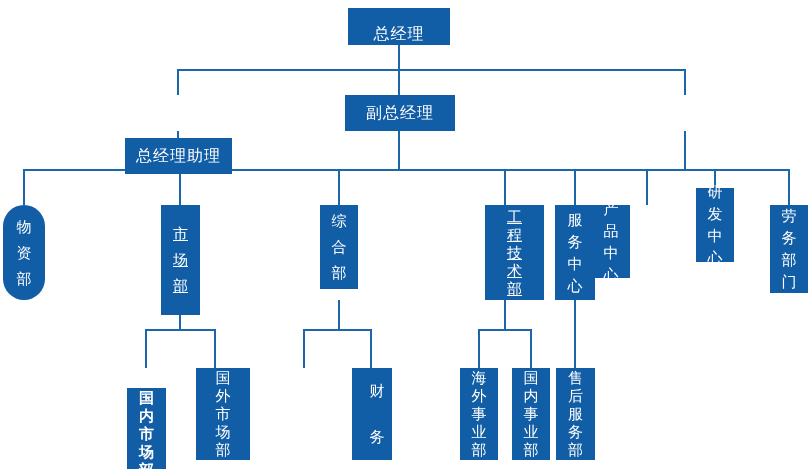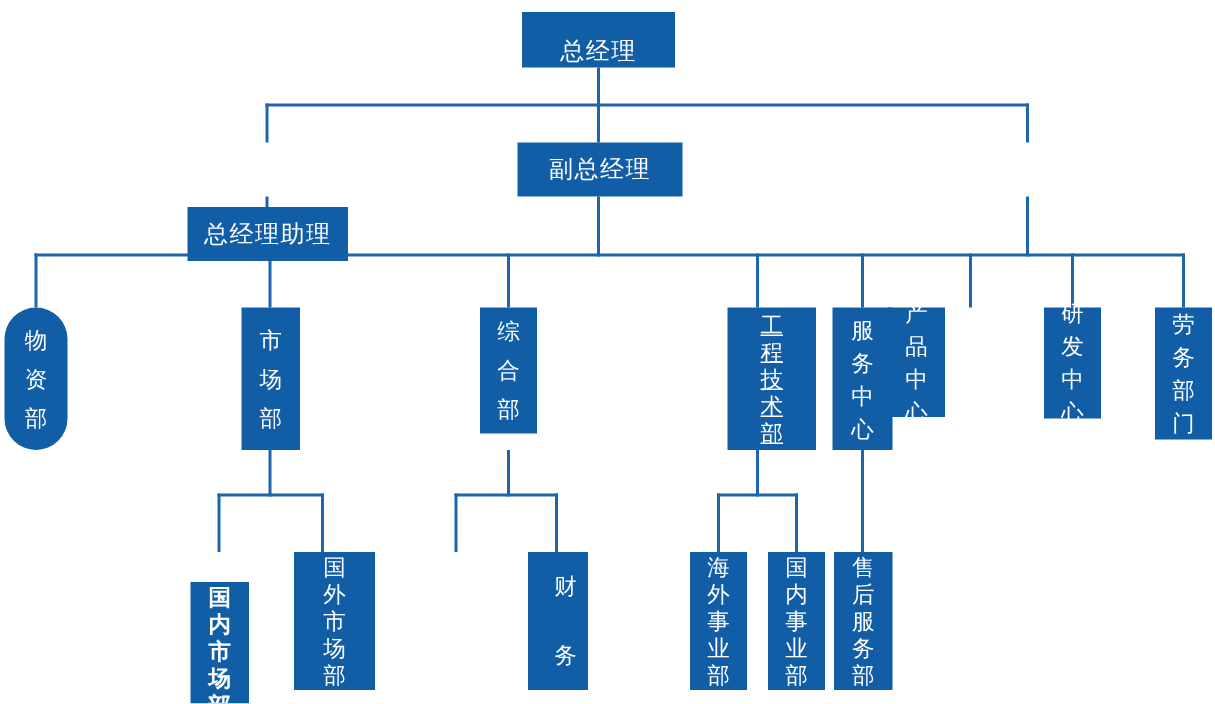--- a/index.html
+++ b/index.html
@@ -90,36 +90,36 @@
   <div class="node h-node" style="left:125px;top:95px;width:107px;height:36px;margin-top:43px;">
     <span>总经理助理</span>
   </div>
   <div class="node h-node" style="left:345px;top:95px;width:110px;height:36px;align-items:center;">
     <span>副总经理</span>
   </div>
 
   <div class="node v-node lh26" style="left:3px;top:205px;width:42px;height:95px;border-radius:21px;">
     <span class="vt">物资部</span>
   </div>
-  <div class="node v-node lh26" style="left:161px;top:205px;width:39px;height:95px;">
+  <div class="node v-node lh26" style="left:161px;top:205px;width:39px;height:110px;text-decoration:underline;">
     <span class="vt">市场部</span>
   </div>
   <div class="node v-node lh26" style="left:320px;top:205px;width:38px;height:84px;">
     <span class="vt">综合部</span>
   </div>
   <div class="node v-node lh18" style="left:485px;top:205px;width:59px;height:95px;text-decoration:underline;">
     <span class="vt">工程技术部</span>
   </div>
   <div class="node v-node lh22" style="left:555px;top:205px;width:40px;height:95px;">
     <span class="vt">服务中心</span>
   </div>
   <div class="node v-node lh22" style="left:592px;top:205px;width:38px;height:73px;">
     <span class="vt">产品中心</span>
   </div>
-  <div class="node v-node lh22" style="left:696px;top:205px;width:38px;height:74px;">
+  <div class="node v-node lh22" style="left:696px;top:188px;width:38px;height:74px;">
     <span class="vt">研发中心</span>
   </div>
   <div class="node v-node lh22" style="left:770px;top:205px;width:38px;height:88px;">
     <span class="vt">劳务部门</span>
   </div>
 
   <div class="node v-node lh18" style="left:127px;top:388px;width:39px;height:92px;font-weight:bold;">
     <span class="vt">国内市场部</span>
   </div>
   <div class="node v-node lh18" style="left:196px;top:368px;width:54px;height:92px;">

